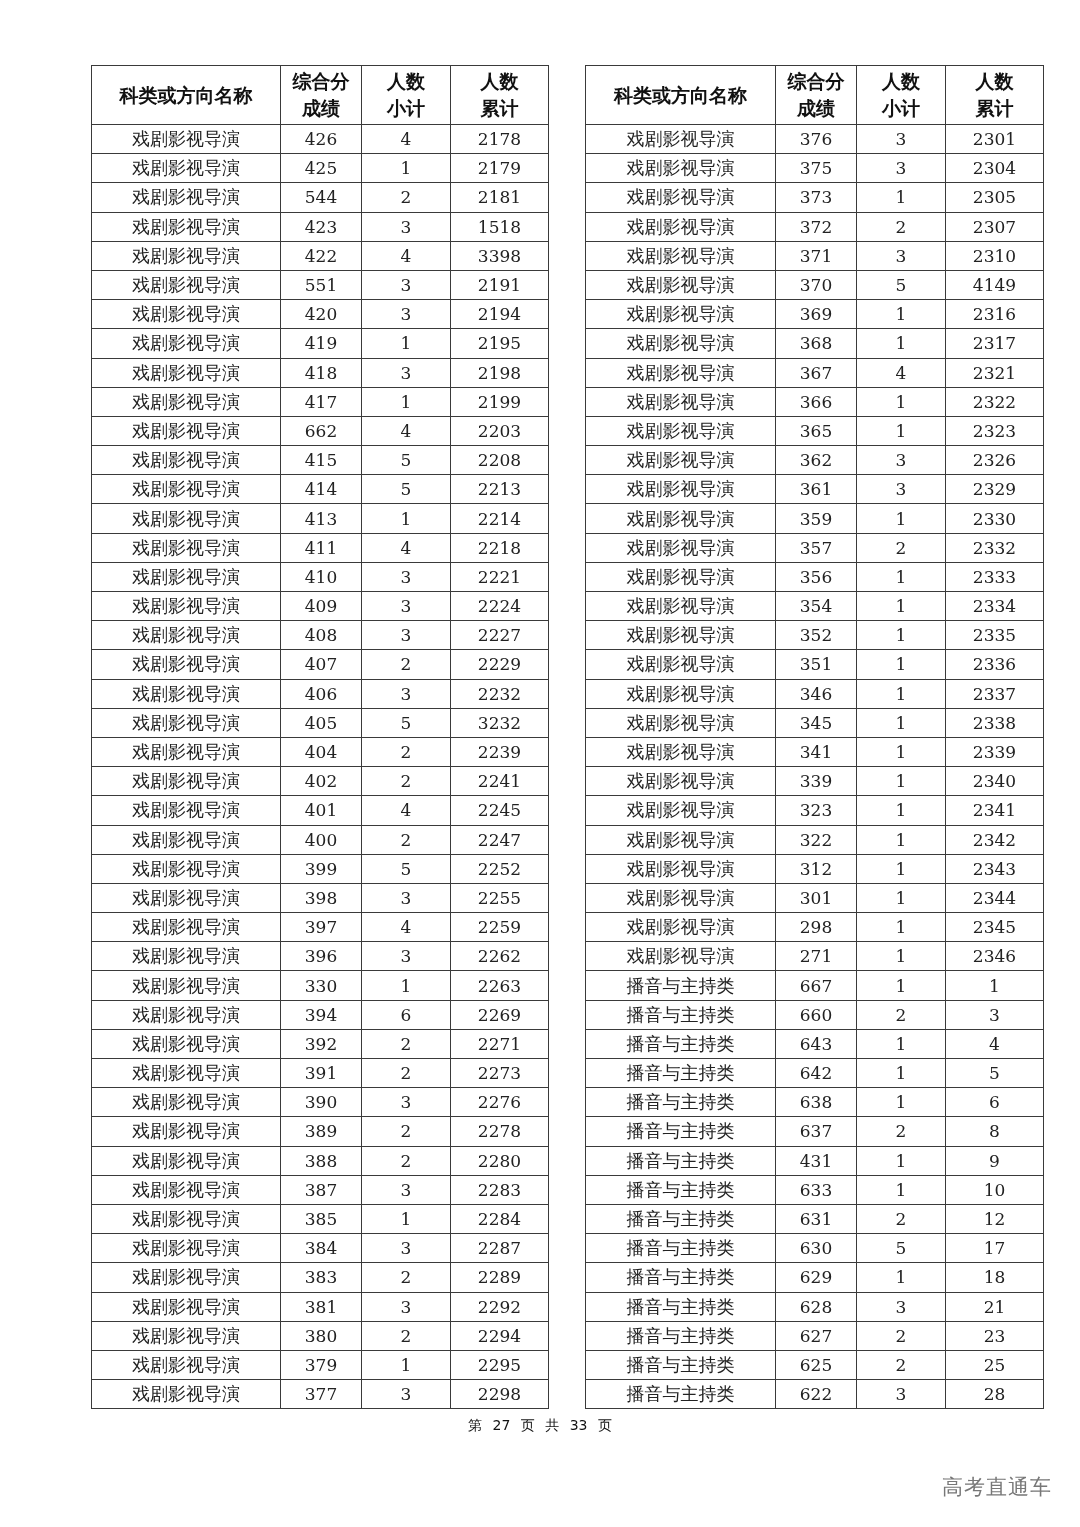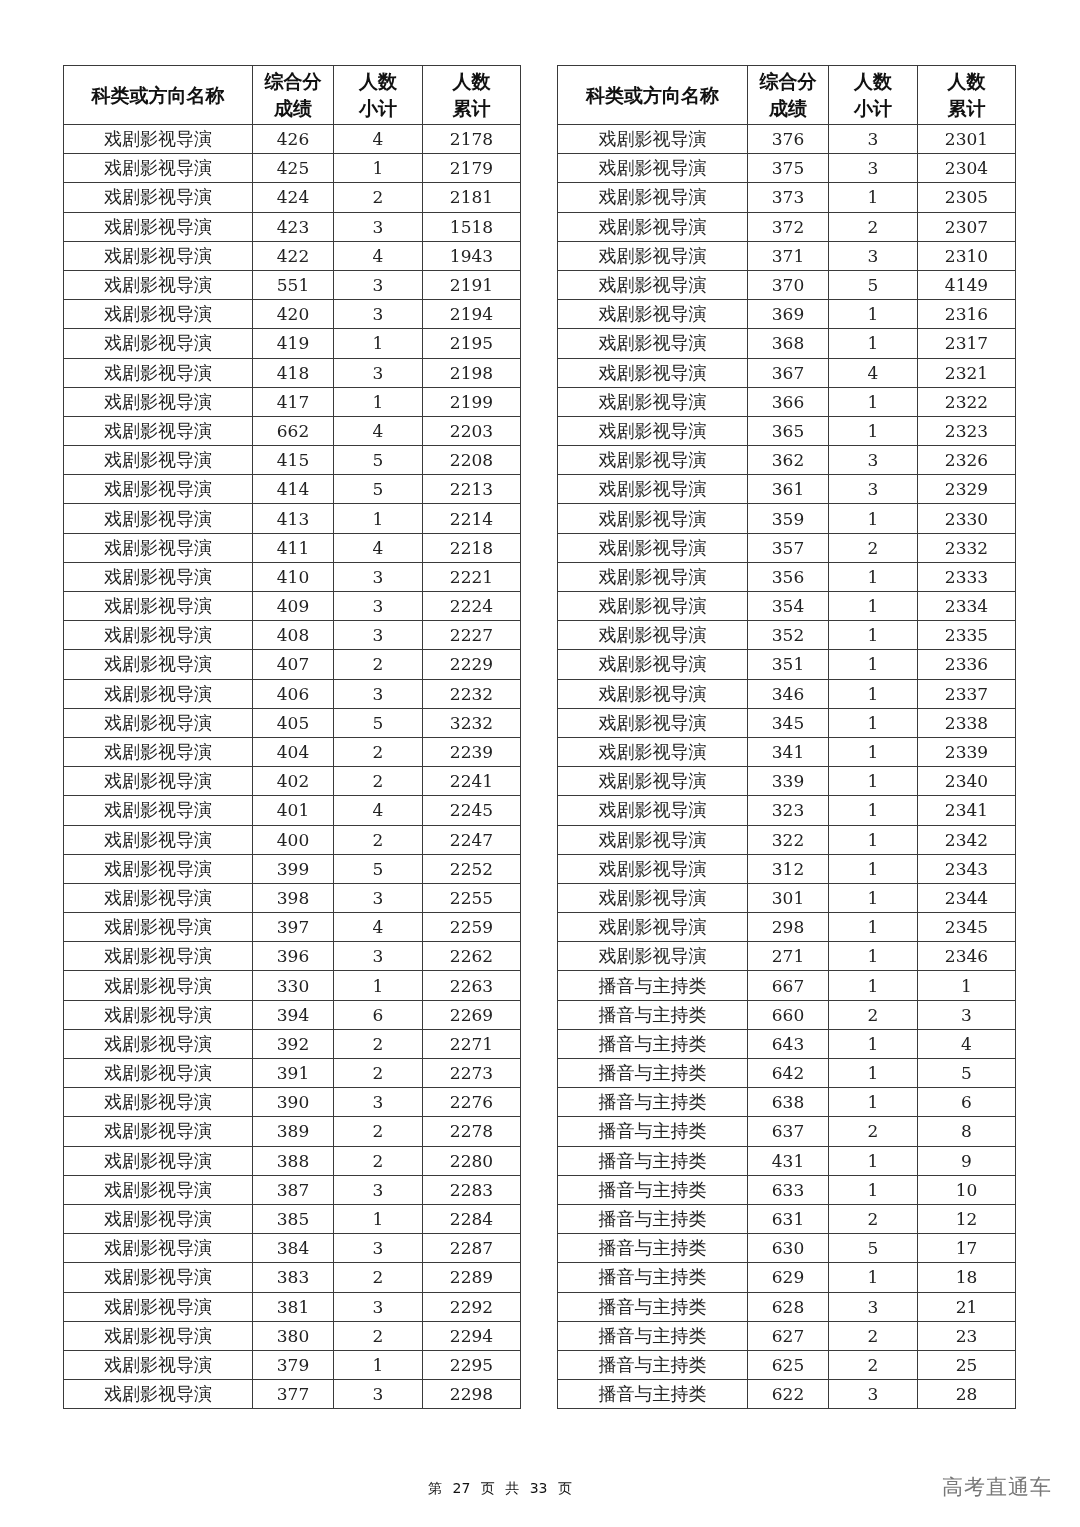--- a/index.html
+++ b/index.html
@@ -1,31 +1,31 @@
 <!DOCTYPE html>
 <html><head>
 <meta charset="utf-8">
 <style>
   html, body { margin: 0; padding: 0; background: #ffffff; }
   body { width: 1080px; height: 1527px; position: relative; overflow: hidden;
          font-family: "DejaVu Serif", "Liberation Serif", serif; color: #1a1a1a; }
-  .tbl { position: absolute; top: 65px; border-collapse: collapse; table-layout: fixed; }
+  .tbl { position: absolute; top: 65px; border-collapse: collapse; table-layout: fixed; margin-left: 28px; }
   .tbl.left { left: 63px; width: 457px; }
   .tbl.right { left: 557px; width: 458px; }
   .tbl th, .tbl td { border: 1px solid #3a3a3a; text-align: center; padding: 0; overflow: hidden; white-space: nowrap; }
   .tbl th { height: 58px; font-family: "DejaVu Sans", "Liberation Sans", sans-serif; font-weight: bold; font-size: 19px; line-height: 27px; color: #111; }
   .tbl td { height: 28.2px; font-size: 17px; line-height: 28px; color: #222; }
   .tbl td.name { font-family: "DejaVu Sans", "Liberation Sans", sans-serif; font-size: 18px; }
   .tbl col.c1 { width: 189px; }
   .tbl col.c2 { width: 81px; }
   .tbl col.c3 { width: 89px; }
   .tbl col.c4 { width: 98px; }
   .tbl.right col.c1 { width: 190px; }
   .hdr-line { display: block; }
-  .footer { position: absolute; top: 1480px; left: 0; width: 1000px; text-align: center;
+  .footer { position: absolute; top: 1417px; left: 0; width: 1080px; text-align: center;
             font-family: "DejaVu Sans", "Liberation Sans", sans-serif; font-size: 14px; color: #111; word-spacing: 6px; }
   .watermark { position: absolute; top: 1473px; right: 28px; font-family: "DejaVu Sans", "Liberation Sans", sans-serif;
                font-size: 21px; color: #777; letter-spacing: 1px; text-align: center; }
 </style>
 </head>
 <body>
 
 <table class="tbl left">
   <colgroup>
       <col class="c1">
@@ -58,35 +58,35 @@
         <td>2178</td>
       </tr>
       <tr>
         <td class="name">戏剧影视导演</td>
         <td>425</td>
         <td>1</td>
         <td>2179</td>
       </tr>
       <tr>
         <td class="name">戏剧影视导演</td>
-        <td>424</td>
+        <td>544</td>
         <td>2</td>
         <td>2181</td>
       </tr>
       <tr>
         <td class="name">戏剧影视导演</td>
         <td>423</td>
         <td>3</td>
         <td>1518</td>
       </tr>
       <tr>
         <td class="name">戏剧影视导演</td>
         <td>422</td>
         <td>4</td>
-        <td>1943</td>
+        <td>3398</td>
       </tr>
       <tr>
         <td class="name">戏剧影视导演</td>
         <td>551</td>
         <td>3</td>
         <td>2191</td>
       </tr>
       <tr>
         <td class="name">戏剧影视导演</td>
         <td>420</td>

